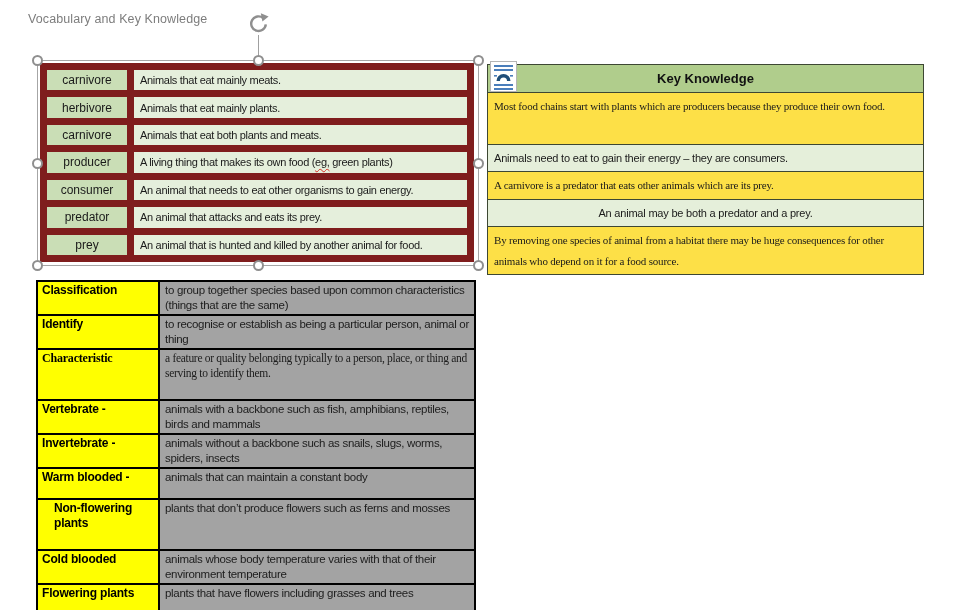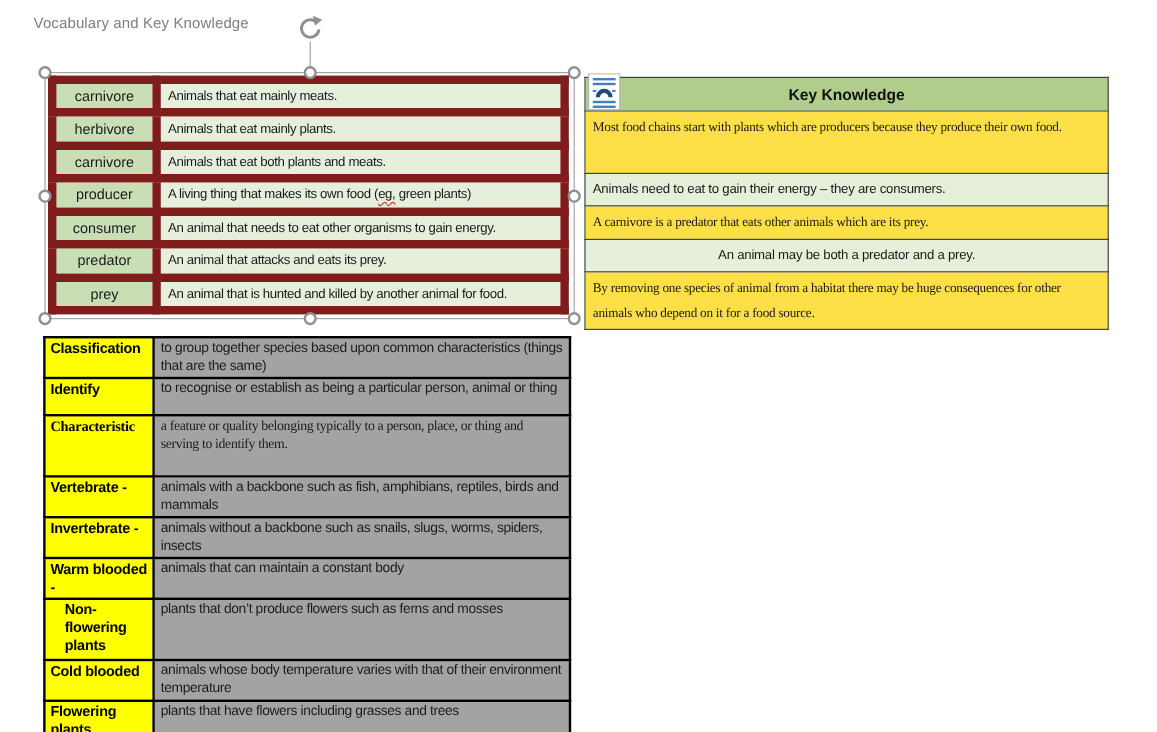--- a/index.html
+++ b/index.html
@@ -57,21 +57,21 @@
     line-height:21px;color:#1a1a1a;
   }
   .kk-dark{background:#fde047;font-family:Liberation Serif, serif;}
   .kk-light{background:#e5efda;}
   
   .kk-icon{position:absolute;left:490px;top:61px;z-index:4;cursor:pointer;}
   
   .class-table{position:absolute;left:36px;top:280px;width:440px;z-index:1;}
   .class-table td{border:2px solid #000;}
   .c-term{
-    width:91px;background:#ffff00;vertical-align:top;padding:1px 4px;
+    width:122px;background:#ffff00;vertical-align:top;padding:1px 4px;
     font-size:12px;font-weight:bold;letter-spacing:-0.2px;color:#000;line-height:15px;
   }
   .c-def{
     background:#a3a3a3;vertical-align:top;padding:1px 5px;
     font-size:11.5px;letter-spacing:-0.3px;color:#1c1c1c;line-height:15px;
   }
   .class-table tr:nth-child(7) .c-term{padding-left:16px;}
 </style>
 </head>
 <body>

